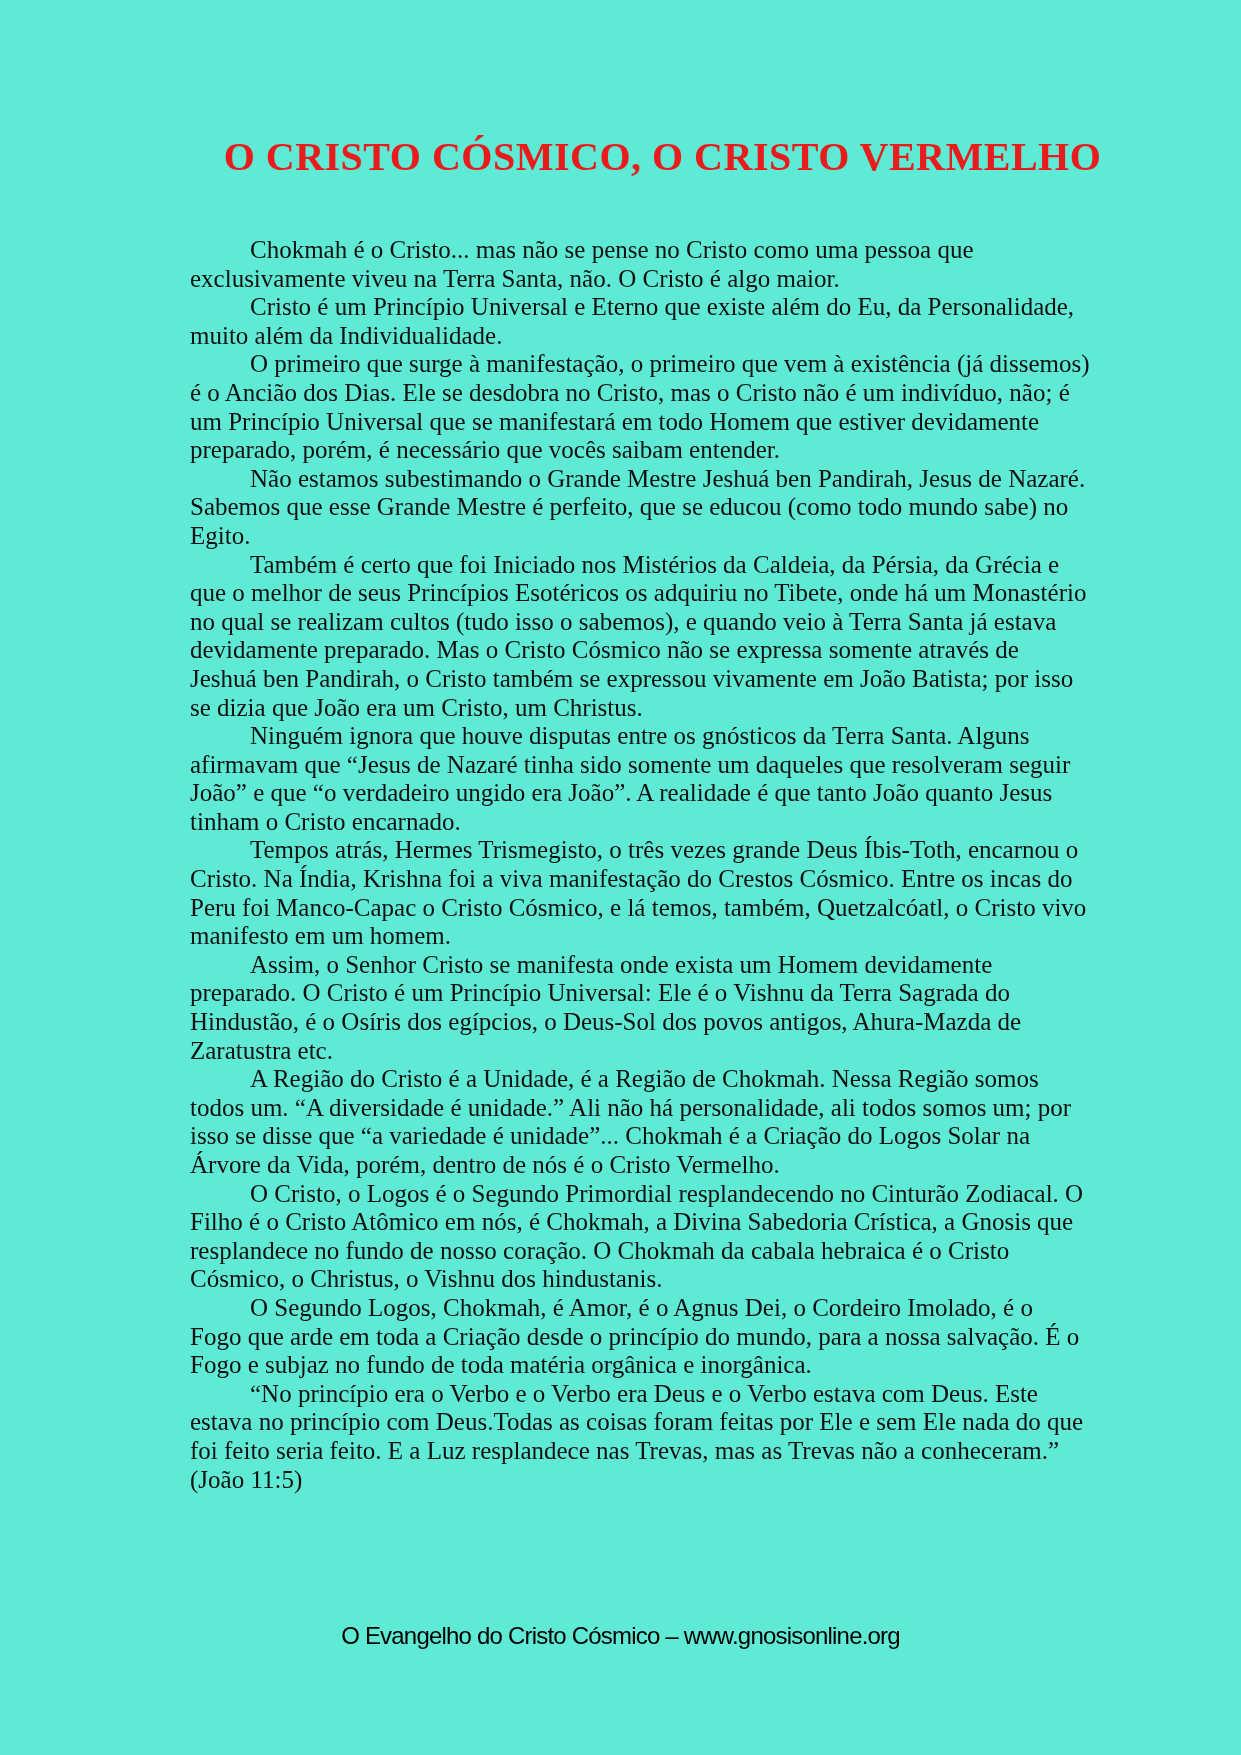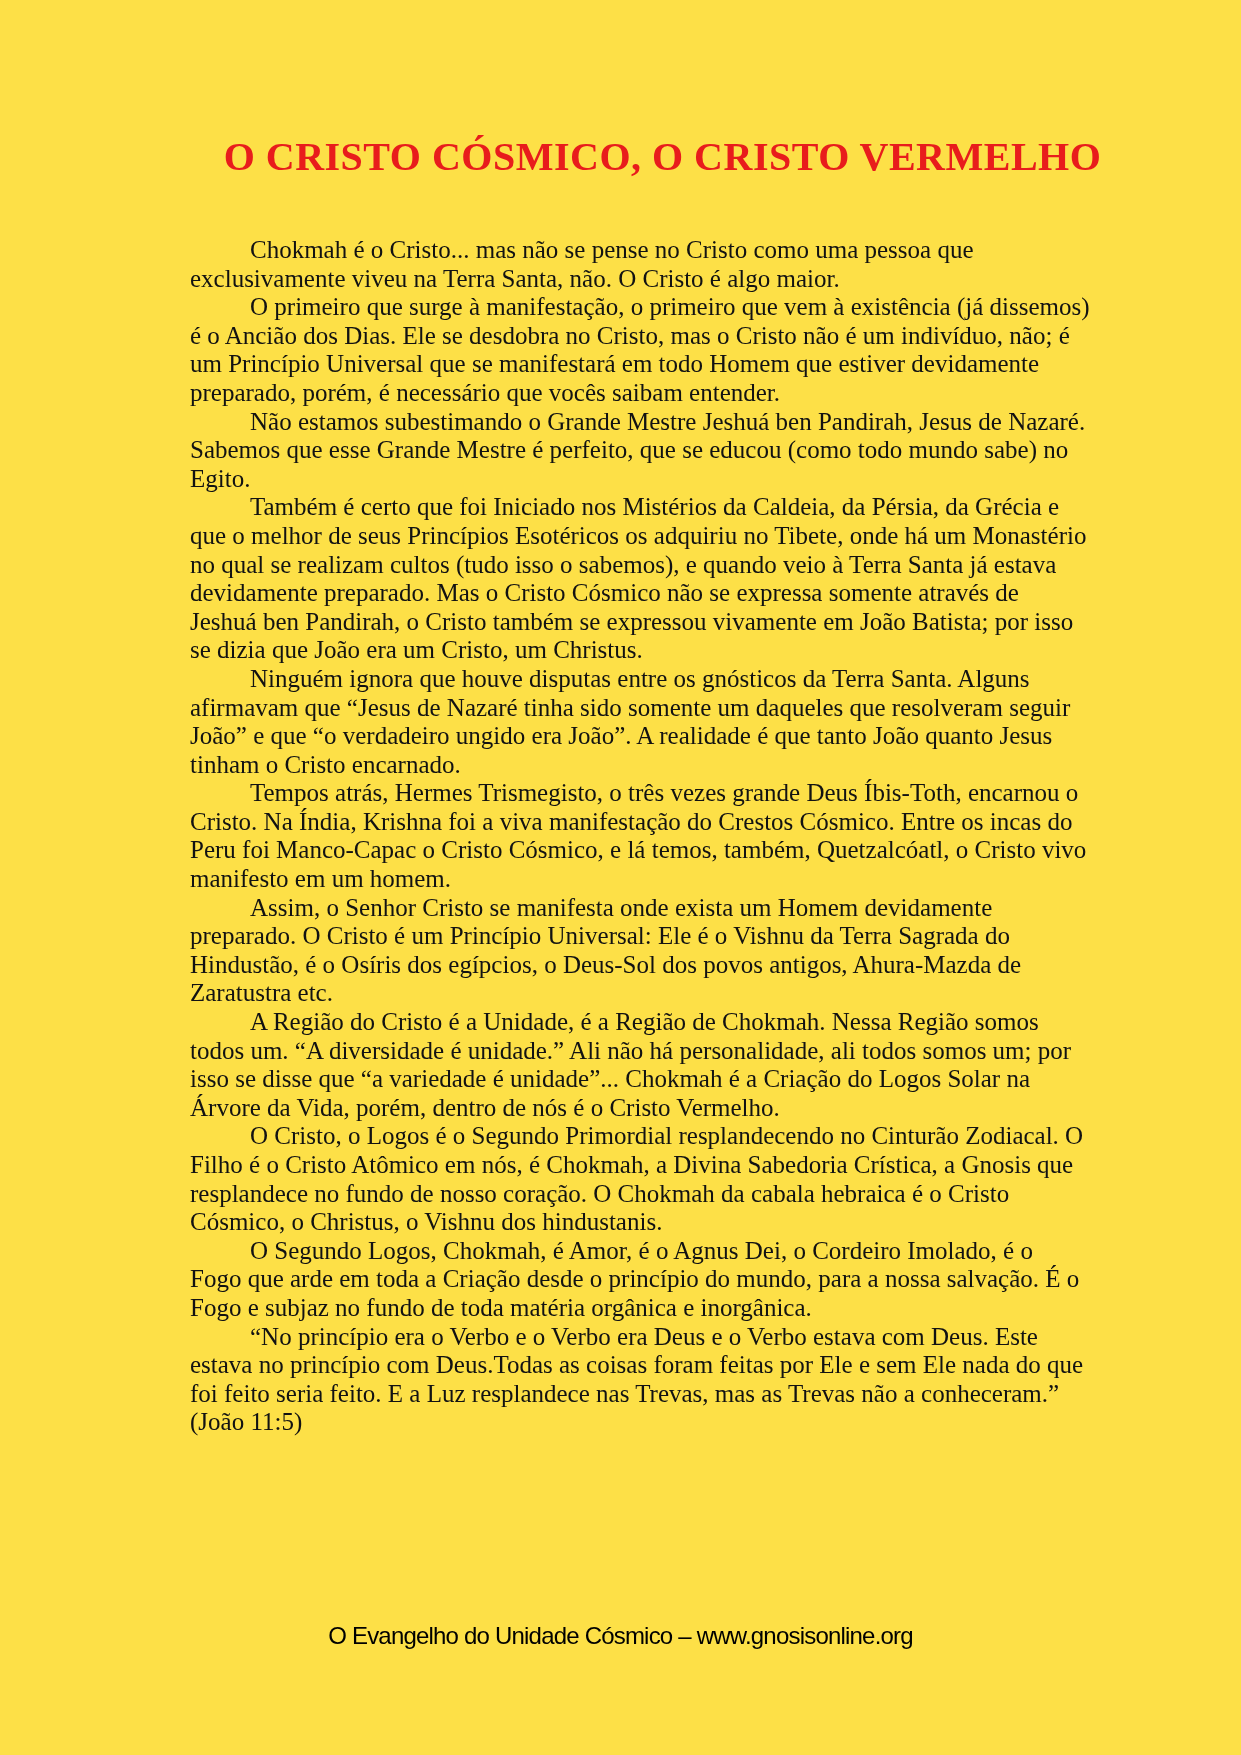--- a/index.html
+++ b/index.html
@@ -4,21 +4,21 @@
 <style>
   html, body {
     margin: 0;
     padding: 0;
     background: #ffffff;
   }
   .page {
     position: relative;
     width: 1241px;
     height: 1755px;
-    background: #fde047;
+    background: #5eead4;
     overflow: hidden;
     font-family: "Liberation Serif", "DejaVu Serif", serif;
   }
   .doc-title {
     position: absolute;
     top: 133px;
     left: 190px;
     width: 945px;
     margin: 0;
     text-align: center;
@@ -58,26 +58,27 @@
   }
 </style>
 </head>
 <body>
 
 <div class="page">
   <h1 class="doc-title">O CRISTO CÓSMICO, O CRISTO VERMELHO</h1>
 
   <div class="doc-body">
       <p><span>Chokmah é o Cristo... mas não se pense no Cristo como uma pessoa que exclusivamente viveu na Terra Santa, não. O Cristo é algo maior.</span></p>
+      <p><span>Cristo é um Princípio Universal e Eterno que existe além do Eu, da Personalidade, muito além da Individualidade.</span></p>
       <p><span>O primeiro que surge à manifestação, o primeiro que vem à existência (já dissemos) é o Ancião dos Dias. Ele se desdobra no Cristo, mas o Cristo não é um indivíduo, não; é um Princípio Universal que se manifestará em todo Homem que estiver devidamente preparado, porém, é necessário que vocês saibam entender.</span></p>
       <p><span>Não estamos subestimando o Grande Mestre Jeshuá ben Pandirah, Jesus de Nazaré. Sabemos que esse Grande Mestre é perfeito, que se educou (como todo mundo sabe) no Egito.</span></p>
       <p><span>Também é certo que foi Iniciado nos Mistérios da Caldeia, da Pérsia, da Grécia e que o melhor de seus Princípios Esotéricos os adquiriu no Tibete, onde há um Monastério no qual se realizam cultos (tudo isso o sabemos), e quando veio à Terra Santa já estava devidamente preparado. Mas o Cristo Cósmico não se expressa somente através de Jeshuá ben Pandirah, o Cristo também se expressou vivamente em João Batista; por isso se dizia que João era um Cristo, um </span><span class="italic">Christus</span><span>.</span></p>
       <p><span>Ninguém ignora que houve disputas entre os gnósticos da Terra Santa. Alguns afirmavam que “Jesus de Nazaré tinha sido somente um daqueles que resolveram seguir João” e que “o verdadeiro ungido era João”. A realidade é que tanto João quanto Jesus tinham o Cristo encarnado.</span></p>
       <p><span>Tempos atrás, Hermes Trismegisto, o três vezes grande Deus Íbis-Toth, encarnou o Cristo. Na Índia, Krishna foi a viva manifestação do Crestos Cósmico. Entre os incas do Peru foi Manco-Capac o Cristo Cósmico, e lá temos, também, Quetzalcóatl, o Cristo vivo manifesto em um homem.</span></p>
       <p><span>Assim, o Senhor Cristo se manifesta onde exista um Homem devidamente preparado. O Cristo é um Princípio Universal: Ele é o Vishnu da Terra Sagrada do Hindustão, é o Osíris dos egípcios, o Deus-Sol dos povos antigos, Ahura-Mazda de Zaratustra etc.</span></p>
       <p><span>A Região do Cristo é a Unidade, é a Região de Chokmah. Nessa Região somos todos um. “A diversidade é unidade.” Ali não há personalidade, ali todos somos um; por isso se disse que “a variedade é unidade”... Chokmah é a Criação do Logos Solar na Árvore da Vida, porém, dentro de nós é o Cristo Vermelho.</span></p>
       <p><span>O Cristo, o Logos é o Segundo Primordial resplandecendo no Cinturão Zodiacal. O Filho é o Cristo Atômico em nós, é Chokmah, a Divina Sabedoria Crística, a Gnosis que resplandece no fundo de nosso coração. O Chokmah da cabala hebraica é o Cristo Cósmico, o Christus, o Vishnu dos hindustanis.</span></p>
       <p><span>O Segundo Logos, Chokmah, é Amor, é o Agnus Dei, o Cordeiro Imolado, é o Fogo que arde em toda a Criação desde o princípio do mundo, para a nossa salvação. É o Fogo e subjaz no fundo de toda matéria orgânica e inorgânica.</span></p>
       <p><span>“No princípio era o Verbo e o Verbo era Deus e o Verbo estava com Deus. Este estava no princípio com Deus.Todas as coisas foram feitas por Ele e sem Ele nada do que foi feito seria feito. E a Luz resplandece nas Trevas, mas as Trevas não a conheceram.” (João 11:5)</span></p>
     </div>
 
-  <div class="doc-footer">O Evangelho do Unidade Cósmico – www.gnosisonline.org</div>
+  <div class="doc-footer">O Evangelho do Cristo Cósmico – www.gnosisonline.org</div>
 </div>
 
 </body></html>

